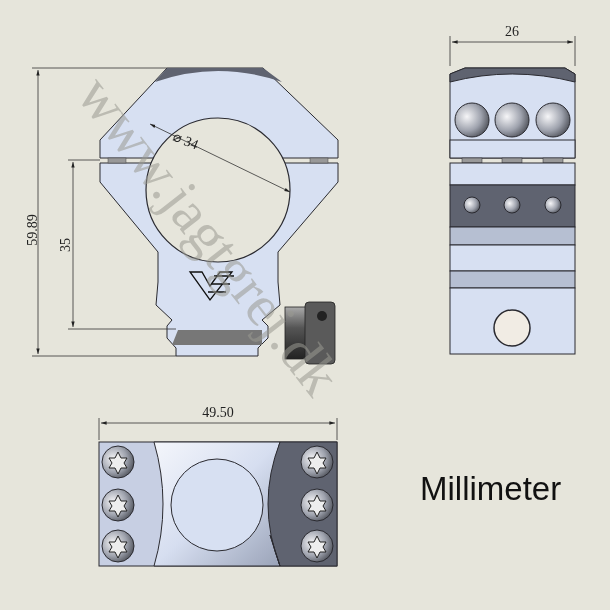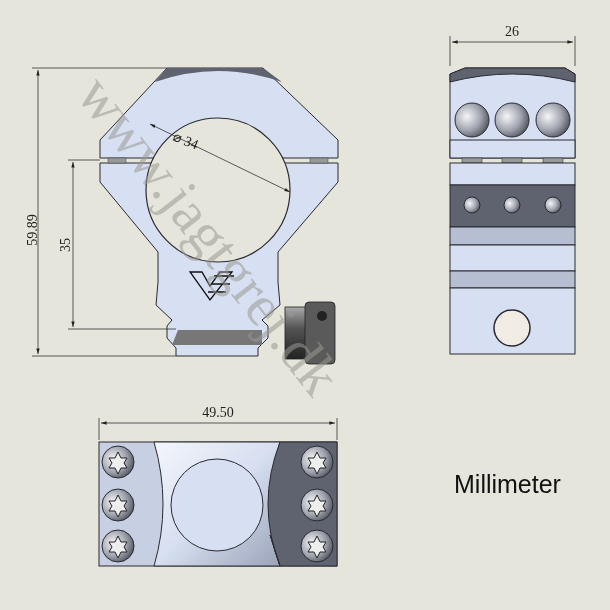--- a/index.html
+++ b/index.html
@@ -1,19 +1,19 @@
 <!DOCTYPE html>
 <html><head>
 <meta charset="utf-8">
 <style>
   html,body{margin:0;padding:0;}
   body{width:610px;height:610px;background:#e6e5db;position:relative;overflow:hidden;font-family:"Liberation Serif",serif;}
   svg{position:absolute;left:0;top:0;}
   .dimtxt{font-family:"Liberation Serif",serif;font-size:14px;fill:#222;}
-  .unit{position:absolute;left:454px;top:470px;font-family:"Liberation Sans",sans-serif;font-size:25px;color:#111;}
+  .unit{position:absolute;left:420px;top:470px;font-family:"Liberation Sans",sans-serif;font-size:33px;color:#111;}
   .wm{font-family:"Liberation Serif",serif;font-size:58px;fill:#9a9a92;opacity:0.55;}
 </style>
 </head>
 <body>
 
 <svg width="610" height="610" viewBox="0 0 610 610">
   <defs>
     <marker id="arr" viewBox="0 0 10 10" refX="10" refY="5" markerWidth="7" markerHeight="7" orient="auto-start-reverse">
       <path d="M0,2 L10,5 L0,8 z" fill="#222"></path>
     </marker>

